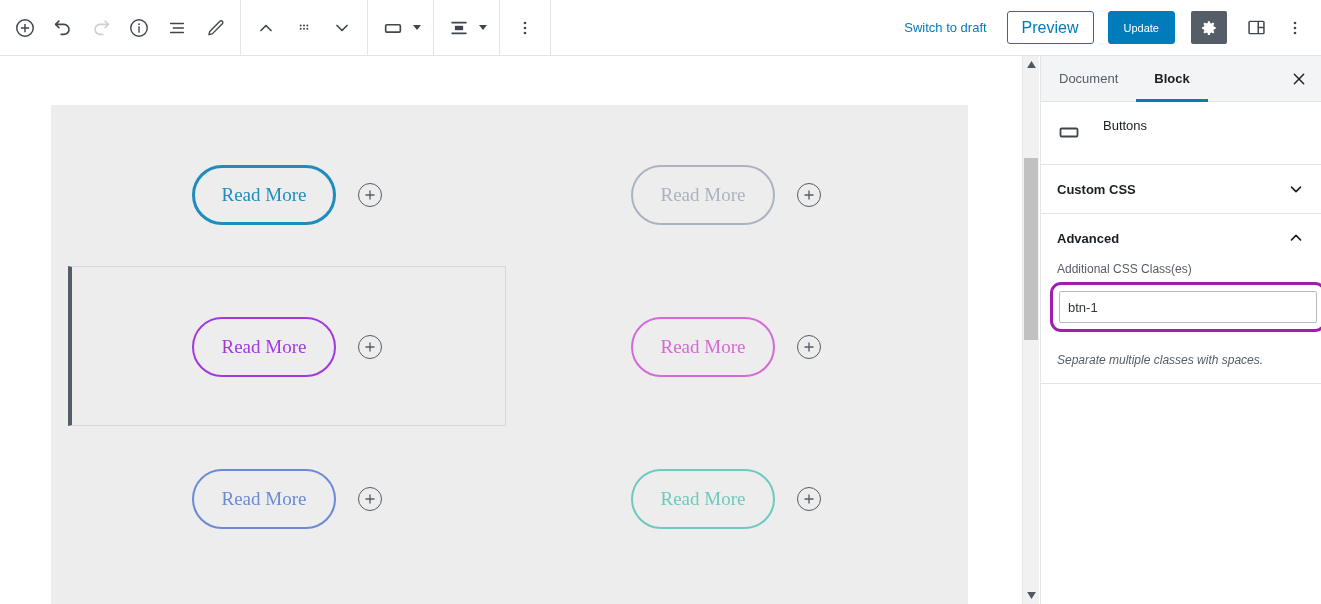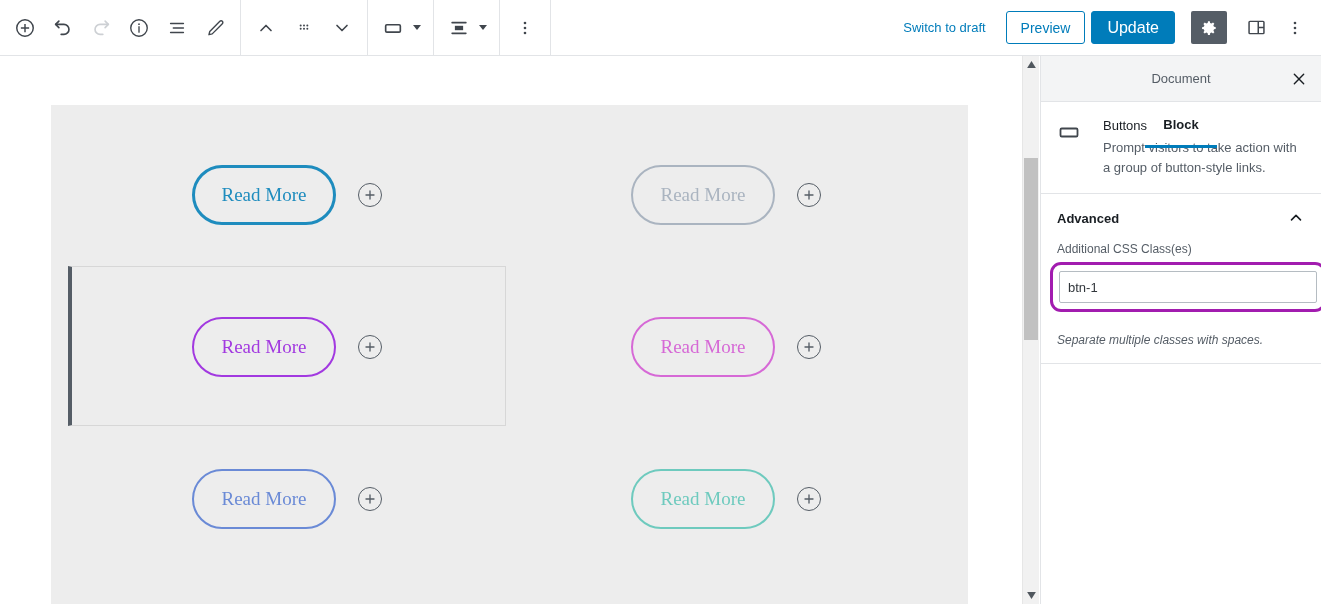--- a/index.html
+++ b/index.html
@@ -48,28 +48,28 @@
   }
   #switch-draft {
     color: #007cba; font-size: 13px; cursor: pointer;
     margin-right: 16px; background: none; border: none;
     font-family: "Liberation Sans", sans-serif;
   }
   #preview-btn {
     height: 33px; padding: 0 14px;
     background: #fff; color: #007cba;
     border: 1px solid #007cba; border-radius: 3px;
-    font-size: 14px; cursor: pointer; margin-right: 2px;
+    font-size: 16px; cursor: pointer; margin-right: 10px;
     font-family: "Liberation Sans", sans-serif;
   }
   #update-btn {
     height: 33px; padding: 0 15px;
     background: #007cba; color: #fff;
     border: 1px solid #007cba; border-radius: 3px;
-    font-size: 16px; cursor: pointer; margin-right: 12px;
+    font-size: 11px; cursor: pointer; margin-right: 12px;
     font-family: "Liberation Sans", sans-serif;
   }
   #settings-btn {
     width: 36px; height: 33px;
     background: #555d66; color: #fff;
     border: none; border-radius: 2px;
     display: flex; align-items: center; justify-content: center;
     cursor: pointer; margin-right: 8px;
   }
   #blocknav-btn {
@@ -151,21 +151,21 @@
     position: absolute; left: 1040px; top: 56px;
     width: 281px; height: 548px;
     background: #ffffff;
     border-left: 1px solid #e2e4e7;
   }
   #sb-tabs {
     position: relative;
     height: 46px;
     background: #f3f4f5;
     border-bottom: 1px solid #e2e4e7;
-    display: flex; align-items: center; flex-direction: column;
+    display: flex; align-items: center;
   }
   .sb-tab {
     height: 46px; line-height: 46px;
     padding: 0 18px;
     font-size: 13px; color: #555d66;
     cursor: pointer; background: none; border: none;
     font-family: "Liberation Sans", sans-serif;
   }
   .sb-tab.active {
     color: #191e23; font-weight: 600;
@@ -173,21 +173,21 @@
   }
   #sb-close {
     position: absolute; right: 10px; top: 11px;
     width: 24px; height: 24px;
     background: none; border: none; cursor: pointer;
     color: #191e23;
     display: flex; align-items: center; justify-content: center;
   }
 
   .sb-section { border-bottom: 1px solid #e2e4e7; }
-  #block-card { display: flex; padding: 16px; gap: 22px; }
+  #block-card { display: flex; padding: 16px; gap: 22px; text-align: center; }
   #block-card .bc-icon { flex: none; padding-top: 2px; color: #40464d; }
   .bc-title { font-size: 13px; color: #191e23; margin-bottom: 5px; }
   .bc-desc { font-size: 13px; color: #555d66; line-height: 1.5; }
 
   .panel-head {
     height: 48px; padding: 0 16px;
     display: flex; align-items: center; justify-content: space-between;
     cursor: pointer; background: none; border: none; width: 100%;
     font-family: "Liberation Sans", sans-serif;
   }
@@ -444,25 +444,34 @@
 
   <div class="sb-section">
     <div id="block-card">
       <span class="bc-icon">
         <svg width="24" height="24" viewBox="0 0 24 24" fill="none" stroke="currentColor" stroke-width="1.8">
           <rect x="3.5" y="8.5" width="17" height="8" rx="1.3"></rect>
         </svg>
       </span>
       <div>
         <div class="bc-title">Buttons</div>
-        <div class="bc-desc">Prompt visitors to take action with a group of button-style links.</div>
-      </div>
-    </div>
-  </div>
-
+      </div>
+    </div>
+  </div>
+
+  <div class="sb-section">
+    <button class="panel-head">
+      <span class="ph-label">Custom CSS</span>
+      <span class="chev">
+        <svg width="18" height="18" viewBox="0 0 24 24" fill="none" stroke="currentColor" stroke-width="2.1" stroke-linecap="round" stroke-linejoin="round">
+          <path d="M6 9.5l6 6 6-6"></path>
+        </svg>
+      </span>
+    </button>
+  </div>
 
   <div class="sb-section">
     <button class="panel-head">
       <span class="ph-label">Advanced</span>
       <span class="chev">
         <svg width="18" height="18" viewBox="0 0 24 24" fill="none" stroke="currentColor" stroke-width="2.1" stroke-linecap="round" stroke-linejoin="round">
           <path d="M6 14.5l6-6 6 6"></path>
         </svg>
       </span>
     </button>

